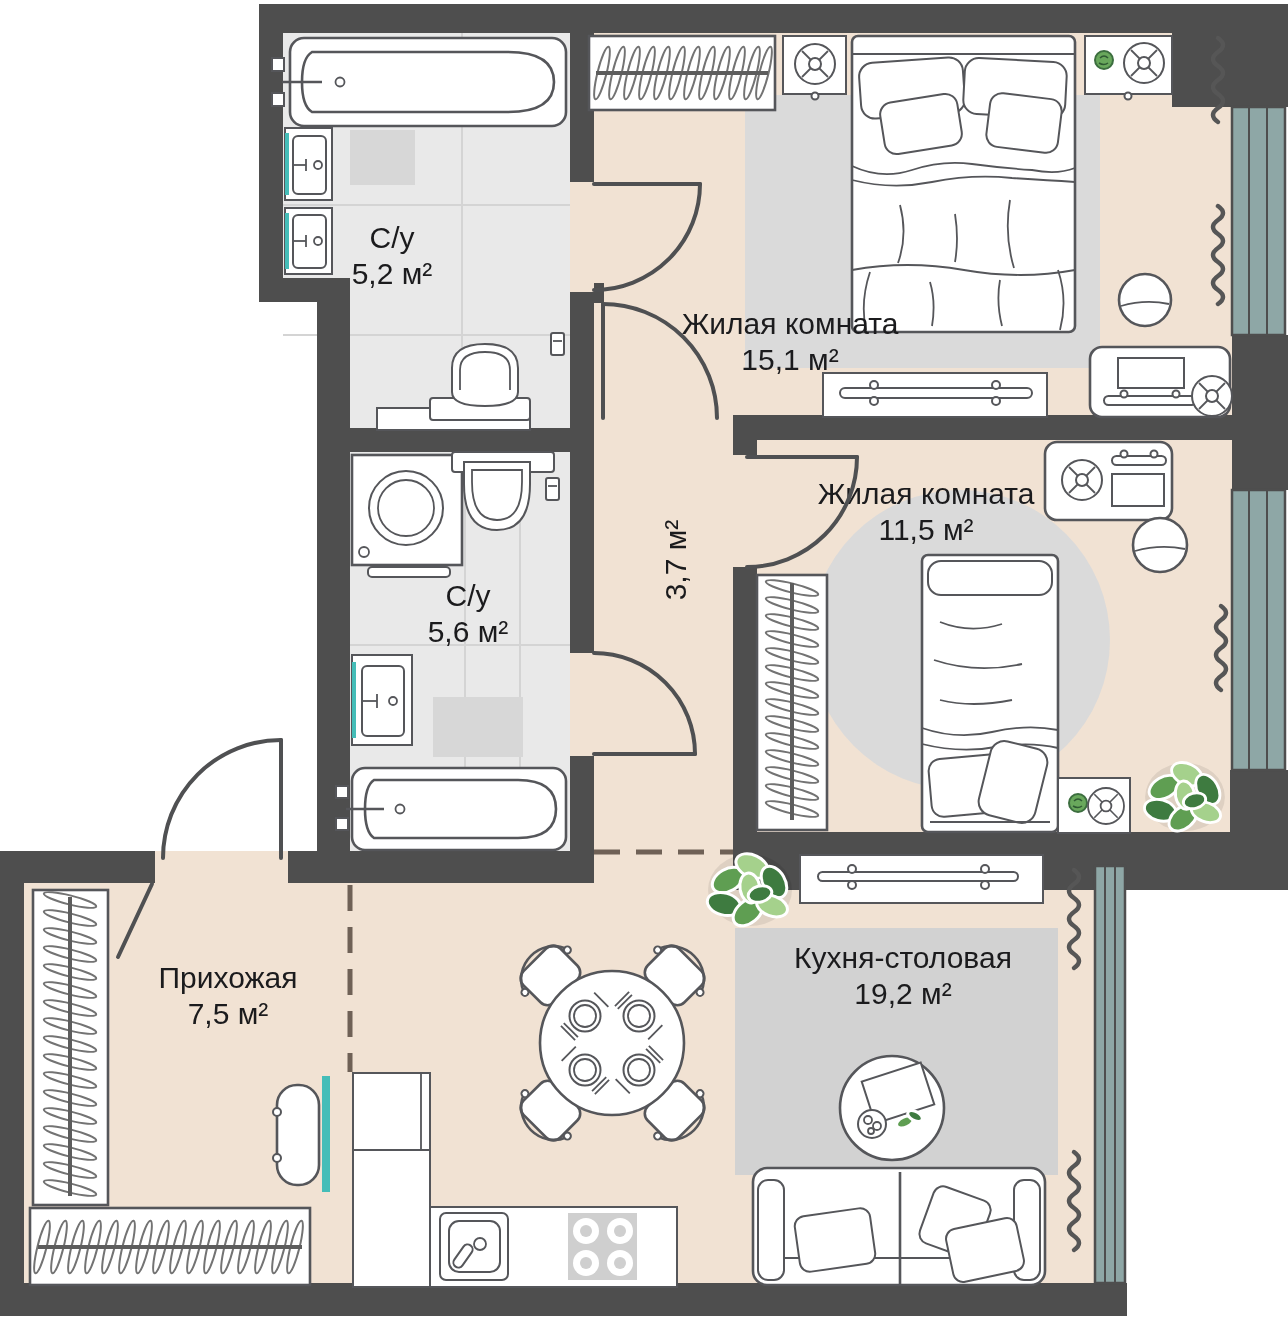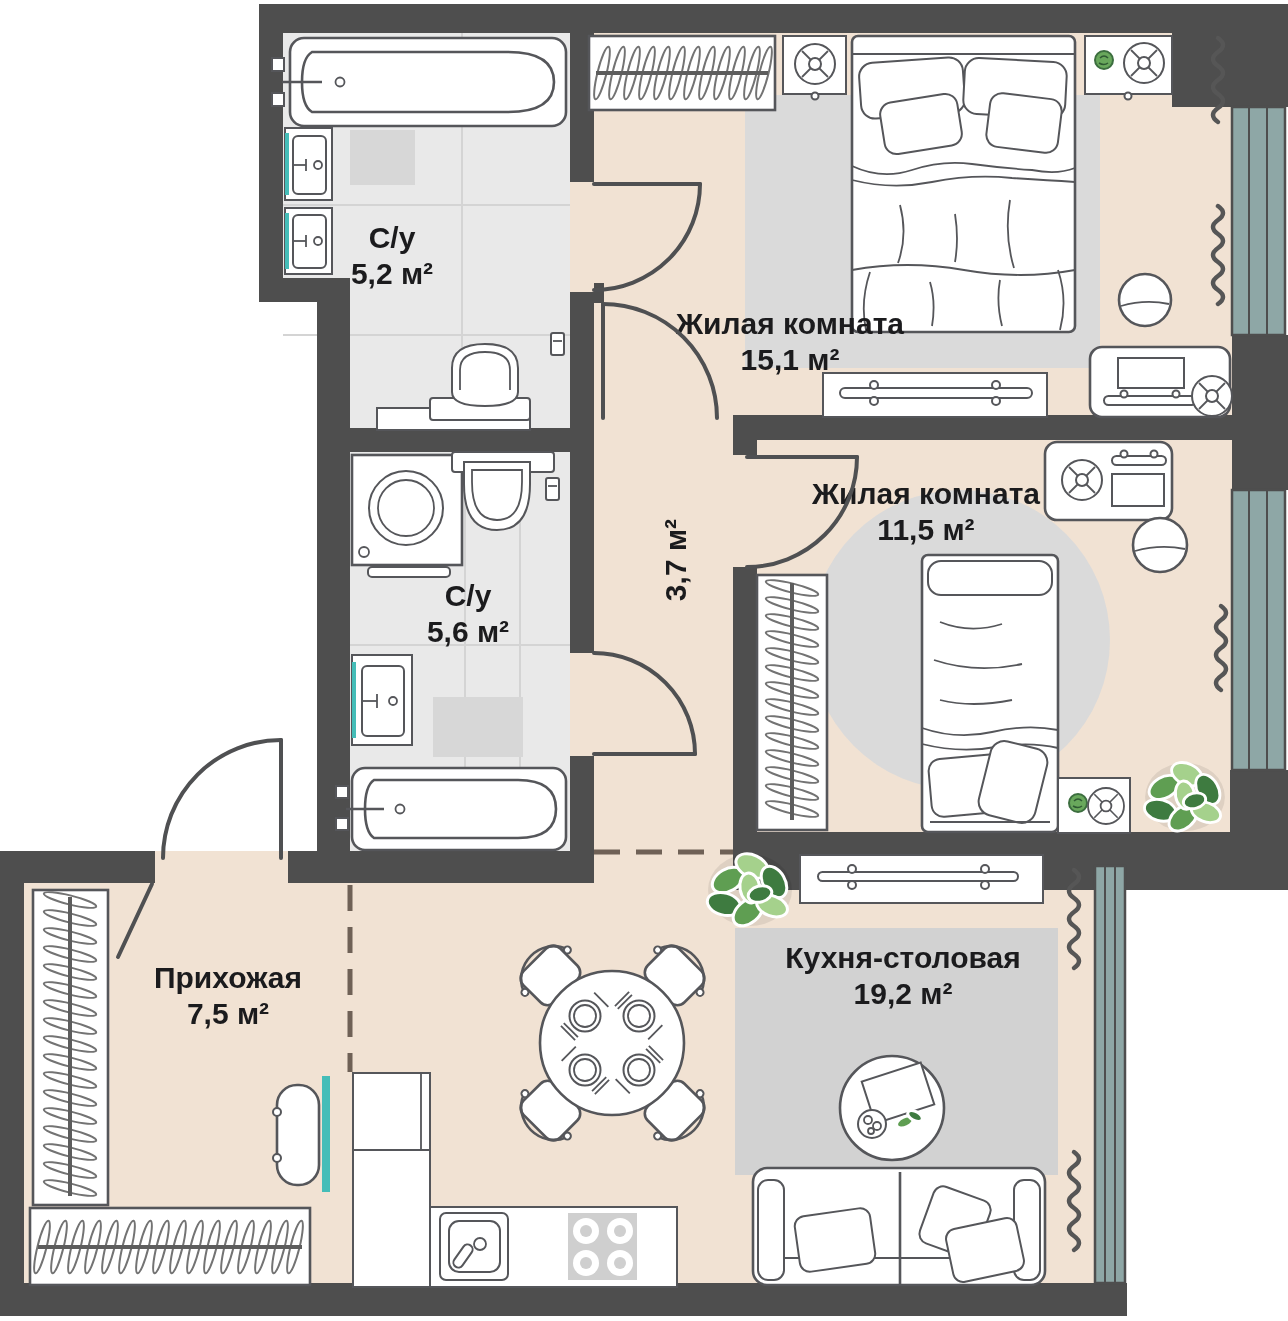--- a/index.html
+++ b/index.html
@@ -1,16 +1,16 @@
 <!DOCTYPE html>
 <html><head>
 <meta charset="utf-8">
 <style>
   html,body{margin:0;padding:0;background:#fff;}
-  .stage{position:relative;width:1288px;height:1321px;background:#fff;overflow:hidden;font-weight:bold;}
+  .stage{position:relative;width:1288px;height:1321px;background:#fff;overflow:hidden;}
   svg{position:absolute;left:0;top:0;}
   .w{fill:#4e4e4e;}
   .beige{fill:#f1e2d3;}
   .tile{fill:#e9e9e9;}
   .tl{stroke:#d4d4d4;stroke-width:2;}
   .mat{fill:#d7d7d7;}
   .rug{fill:#dadada;}
   .rugK{fill:#d2d2d2;}
   .furn{fill:#fff;stroke:#55565a;stroke-width:2.6;}
   .furn-thin{fill:#fff;stroke:#55565a;stroke-width:2;}

